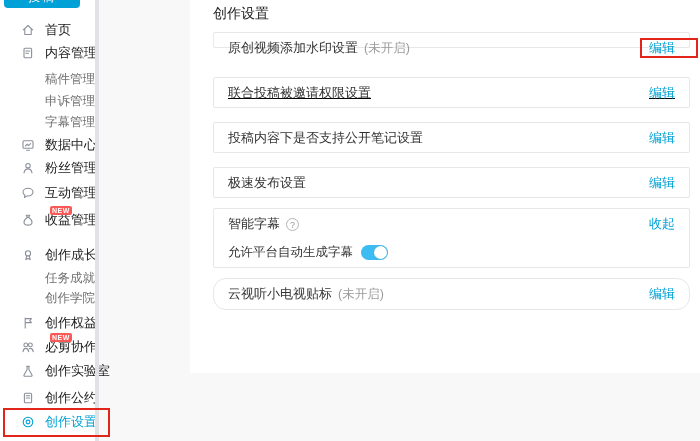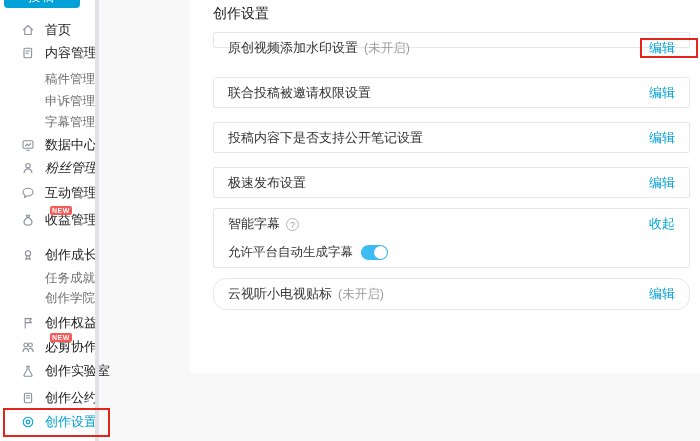--- a/index.html
+++ b/index.html
@@ -102,21 +102,21 @@
         <div class="side-item sub" style="top: 112px;">
           <span class="slabel">字幕管理</span>
         </div>
         <div class="side-item" style="top: 135px;">
           <span class="sicon"><svg width="14" height="14" viewBox="0 0 14 14" fill="none" stroke="#8b909a" stroke-width="1.1" stroke-linecap="round" stroke-linejoin="round">
               <rect x="2" y="2.8" width="10" height="7.4" rx="1"></rect>
               <path d="M4.4 8l1.8-1.8 1.4 1.4 2-2M5.6 12.2h2.8"></path>
             </svg></span>
           <span class="slabel">数据中心</span>
         </div>
-        <div class="side-item" style="top: 158px; font-style: italic;">
+        <div class="side-item" style="top: 158px;">
           <span class="sicon"><svg width="14" height="14" viewBox="0 0 14 14" fill="none" stroke="#8b909a" stroke-width="1.1" stroke-linecap="round" stroke-linejoin="round">
               <circle cx="7" cy="4.7" r="2.2"></circle>
               <path d="M3 11.8c.5-2.6 1.9-3.9 4-3.9s3.5 1.3 4 3.9"></path>
             </svg></span>
           <span class="slabel">粉丝管理</span>
         </div>
         <div class="side-item" style="top: 183px;">
           <span class="sicon"><svg width="14" height="14" viewBox="0 0 14 14" fill="none" stroke="#8b909a" stroke-width="1.1" stroke-linecap="round" stroke-linejoin="round">
               <path d="M7 2.2c-2.9 0-5 1.7-5 3.9 0 1.3.7 2.4 1.9 3.1l-.4 2.3 2.6-1.6c.3 0 .6.1.9.1 2.9 0 5-1.7 5-3.9S9.9 2.2 7 2.2z"></path>
             </svg></span>
@@ -197,21 +197,21 @@
   <div class="content-card">
     <div class="page-title">创作设置</div>
     <div id="settings-rows">
         <div class="setting-row" style="top: 32px; height: 16px;">
           <div class="row-line">
     <span class="row-label">原创视频添加水印设置</span>
             <span class="row-note">(未开启)</span>
             <a class="row-action">编辑</a>
           </div>
         </div>
-        <div class="setting-row" style="top: 77px; height: 31px;">
+        <div class="setting-row" style="top: 77px; height: 31px; text-decoration: underline;">
           <div class="row-line">
     <span class="row-label">联合投稿被邀请权限设置</span>
             <a class="row-action">编辑</a>
           </div>
         </div>
         <div class="setting-row" style="top: 122px; height: 31px;">
           <div class="row-line">
     <span class="row-label">投稿内容下是否支持公开笔记设置</span>
             <a class="row-action">编辑</a>
           </div>

